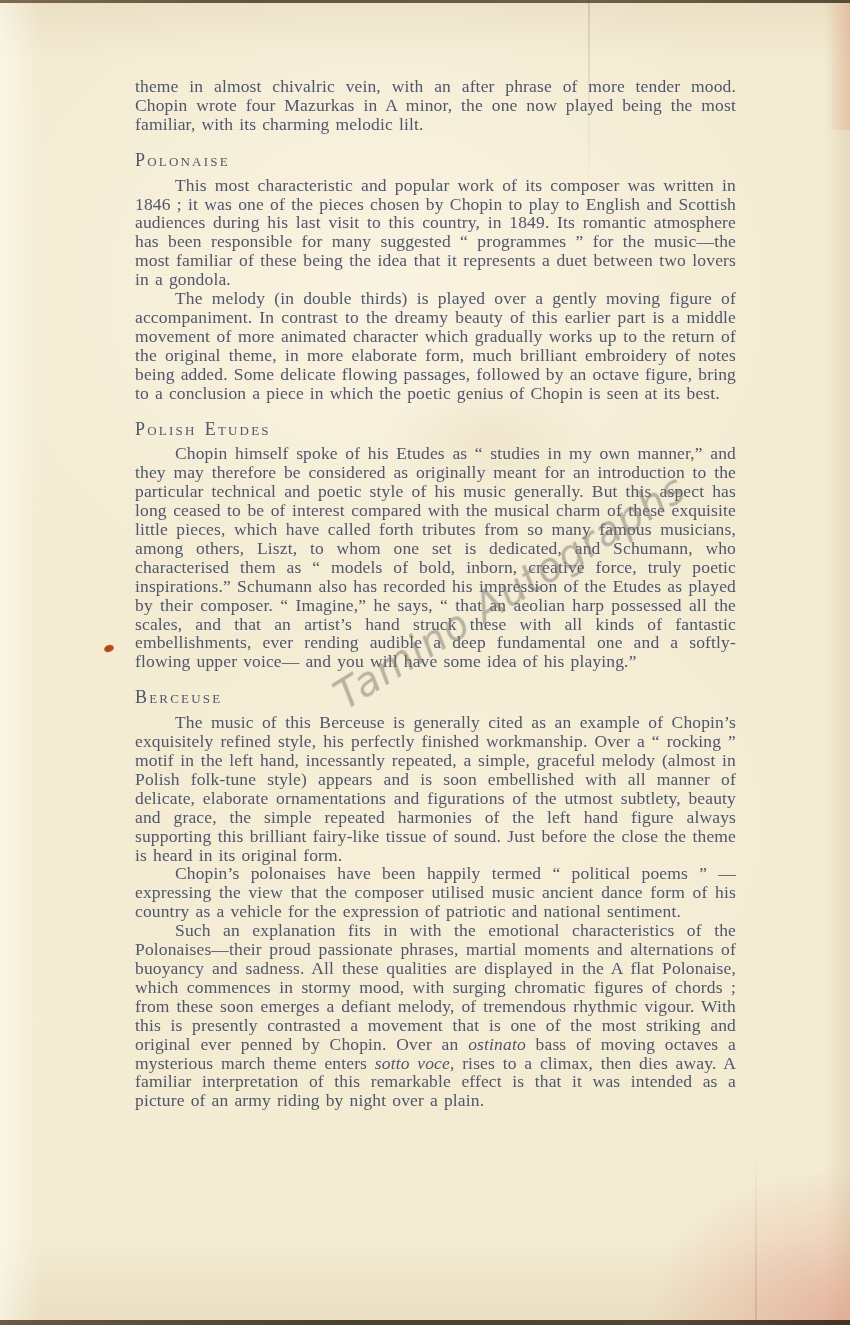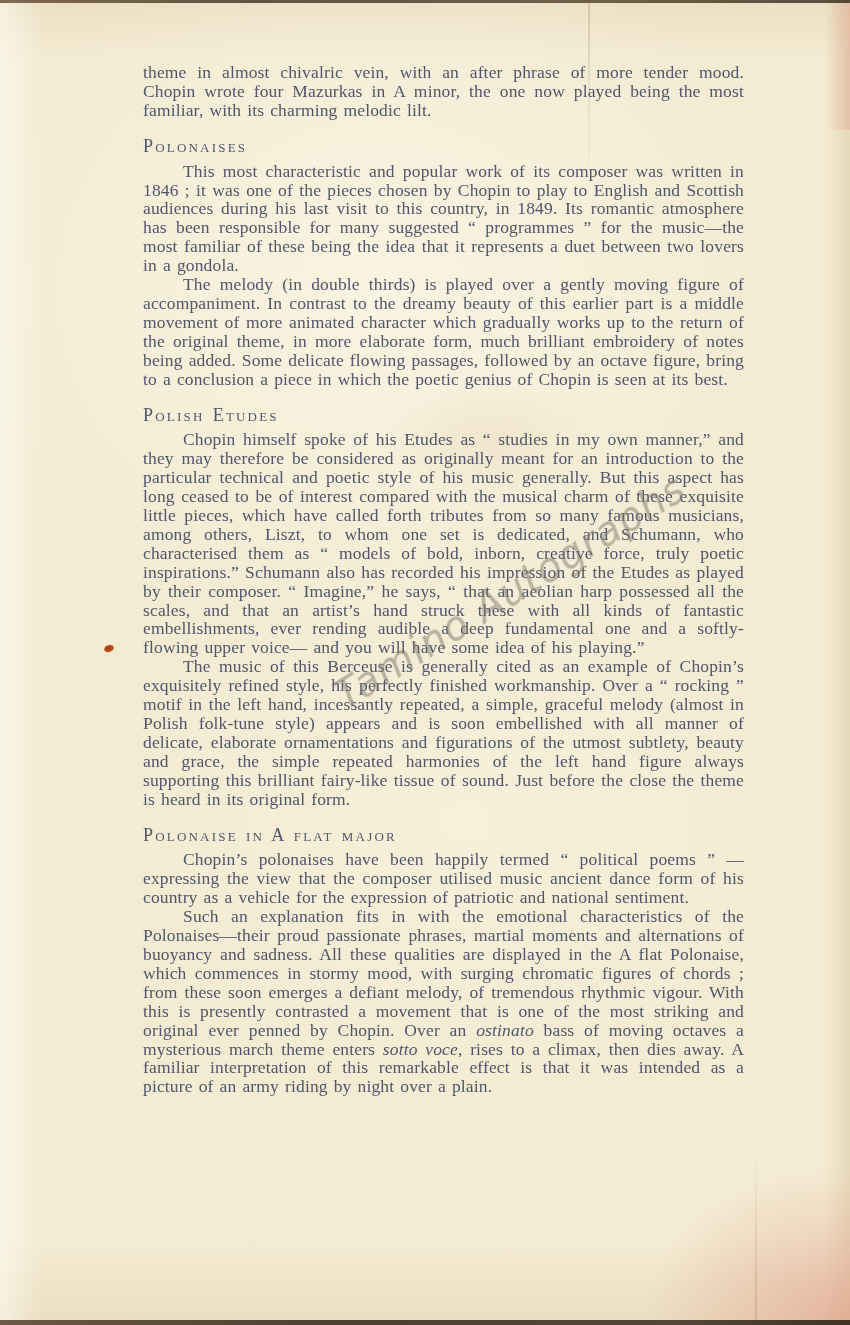--- a/index.html
+++ b/index.html
@@ -67,29 +67,28 @@
     transform-origin: 0 50%;
     font-family: "DejaVu Sans", "Liberation Sans", sans-serif;
     font-style: italic;
     font-size: 40px; letter-spacing: 1px;
     color: rgba(126,120,108,0.50);
     white-space: nowrap;
     z-index: 6;
     filter: blur(0.4px);
   }
   .text-block {
-    position: absolute; left: 135px; top: 63px; width: 601px;
+    position: absolute; left: 135px; top: 77px; width: 601px;
     z-index: 3;
     color: #50566b;
     font-size: 17.5px;
     line-height: 18.9px;
     text-align: justify;
     letter-spacing: 0.15px;
     word-spacing: 1.5px;
-    margin-left: 8px;
   }
   .text-block p { margin: 0; text-indent: 40px; }
   .text-block p.no-indent { text-indent: 0; }
   .heading {
     margin: 17px 0 6px 0;
     font-size: 18px;
     font-weight: normal;
     font-variant: small-caps;
     letter-spacing: 2.2px;
     color: #50566b;
@@ -110,29 +109,29 @@
   <div class="stain stain-top-right"></div>
   <div class="stain stain-center"></div>
   <div class="ink-dot"></div>
 
   <div class="watermark">Tamino Autographs</div>
 
   <div class="text-block">
 
     <p class="no-indent">theme in almost chivalric vein, with an after phrase of more tender mood.  Chopin wrote four Mazurkas in A minor, the one now played being the most familiar, with its charming melodic lilt.</p>
 
-    <h2 class="heading">Polonaises</h2>
+    <h2 class="heading">Polonaise</h2>
     <p>This most characteristic and popular work of its composer was written in 1846 ;  it was one of the pieces chosen by Chopin to play to English and Scottish audiences during his last visit to this country, in 1849.  Its romantic atmosphere has been responsible for many suggested “ programmes ” for the music—the most familiar of these being the idea that it represents a duet between two lovers in a gondola.</p>
     <p>The melody (in double thirds) is played over a gently moving figure of accompaniment.  In contrast to the dreamy beauty of this earlier part is a middle movement of more animated character which gradually works up to the return of the original theme, in more elaborate form, much brilliant embroidery of notes being added.  Some delicate flowing passages, followed by an octave figure, bring to a conclusion a piece in which the poetic genius of Chopin is seen at its best.</p>
 
     <h2 class="heading">Polish Etudes</h2>
     <p>Chopin himself spoke of his Etudes as “ studies in my own manner,” and they may therefore be considered as originally meant for an introduction to the particular technical and poetic style of his music generally.  But this aspect has long ceased to be of interest compared with the musical charm of these exquisite little pieces, which have called forth tributes from so many famous musicians, among others, Liszt, to whom one set is dedicated, and Schumann, who characterised them as “ models of bold, inborn, creative force, truly poetic inspirations.”  Schumann also has recorded his impression of the Etudes as played by their composer.  “ Imagine,” he says, “ that an aeolian harp possessed all the scales, and that an artist’s hand struck these with all kinds of fantastic embellishments, ever rending audible a deep fundamental one and a softly-flowing upper voice— and you will have some idea of his playing.”</p>
 
+    <h2 class="heading">Berceuse</h2>
     <p>The music of this Berceuse is generally cited as an example of Chopin’s exquisitely refined style, his perfectly finished workmanship.  Over a “ rocking ” motif in the left hand, incessantly repeated, a simple, graceful melody (almost in Polish folk-tune style) appears and is soon embellished with all manner of delicate, elaborate ornamentations and figurations of the utmost subtlety, beauty and grace, the simple repeated harmonies of the left hand figure always supporting this brilliant fairy-like tissue of sound.  Just before the close the theme is heard in its original form.</p>
 
-    <h2 class="heading">Polonaise in A flat major</h2>
     <p>Chopin’s polonaises have been happily termed “ political poems ” —expressing the view that the composer utilised music ancient dance form of his country as a vehicle for the expression of patriotic and national sentiment.</p>
     <p>
       <span>Such an explanation fits in with the emotional characteristics of the Polonaises—their proud passionate phrases, martial moments and alternations of buoyancy and sadness.  All these qualities are displayed in the A flat Polonaise, which commences in stormy mood, with surging chromatic figures of chords ;  from these soon emerges a defiant melody, of tremendous rhythmic vigour.  With this is presently contrasted a movement that is one of the most striking and original ever penned by Chopin.  Over an </span><i class="it">ostinato</i><span> bass of moving octaves a mysterious march theme enters </span><i class="it">sotto voce</i><span>, rises to a climax, then dies away.  A familiar interpretation of this remarkable effect is that it was intended as a picture of an army riding by night over a plain.</span>
     </p>
 
   </div>
 </div>
 
 </body></html>

